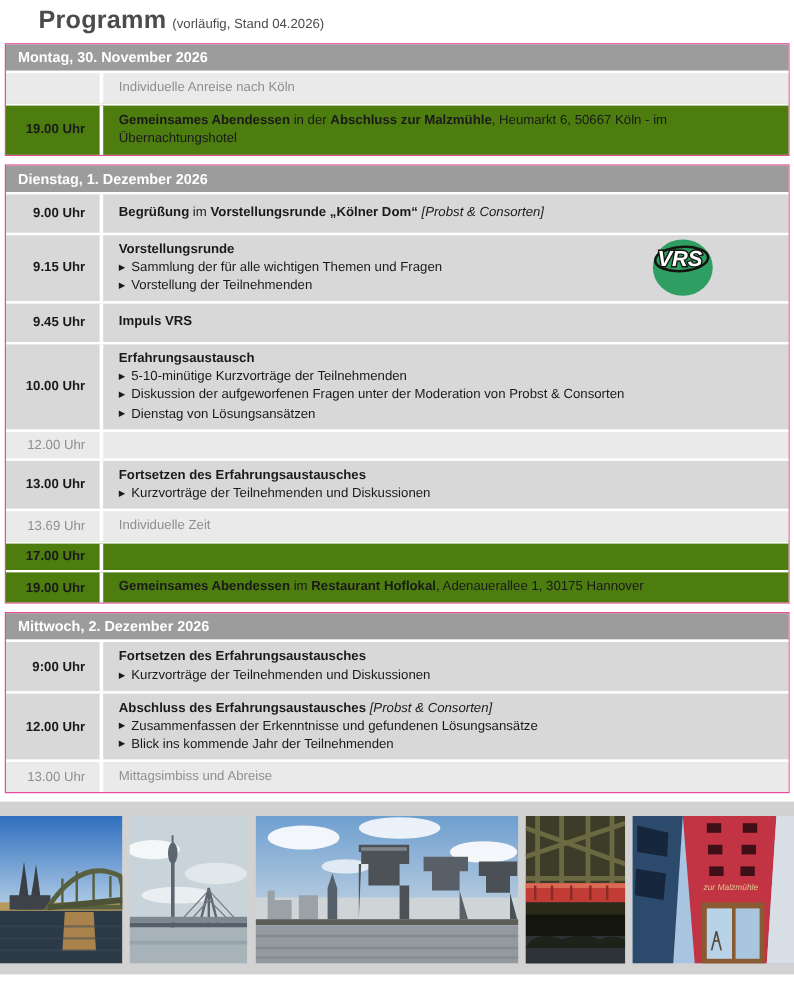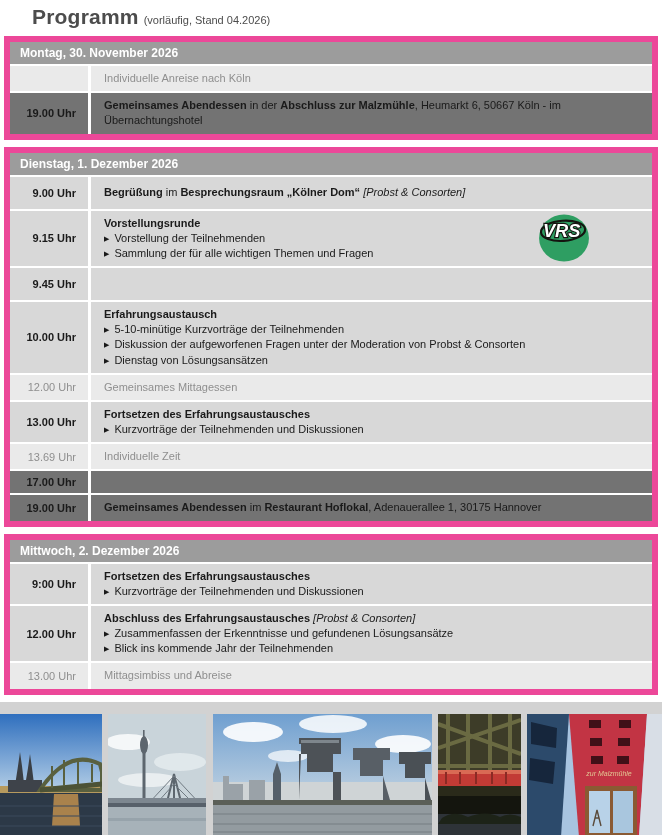--- a/index.html
+++ b/index.html
@@ -2,27 +2,27 @@
 <html><head>
 <meta charset="utf-8">
 <style>
   html,body{margin:0;padding:0}
   body{width:662px;height:835px;overflow:hidden;background:#fff;
        font-family:"Liberation Sans",sans-serif;color:#1a1a1a;}
   .doc-header{padding:5px 8px 7px 8px;margin-left:24px;}
   .doc-title{display:inline;font-size:21px;font-weight:bold;color:#4c4c4c;letter-spacing:.2px;}
   .doc-subtitle{font-size:11px;color:#4c4c4c;margin-left:5px;}
   .agenda{display:block;}
-  .agenda-section{margin:0 4px 7px 4px;border:6px solid #ec4899;background:#fff;}
+  .agenda-section{margin:0 4px 7px 4px;border:1px solid #ec4899;background:#fff;}
   .section-header{background:#9c9c9c;color:#fff;font-size:12px;font-weight:bold;
                   padding:4px 10px 4px 10px;line-height:14px;}
   .row{display:flex;align-items:center;border-top:2px solid #fff;}
   .row.gray{background:#d8d8d8;min-height:32px;}
   .row.light{background:#eaeaea;}
-  .row.white{background:#737373;}
+  .row.white{background:#4d7c0f;}
   .time{flex:0 0 66px;align-self:stretch;display:flex;align-items:center;justify-content:flex-end;
         padding:5px 12px 5px 0;font-size:11px;font-weight:bold;border-right:3px solid #fff;}
   .row.light .time{font-weight:normal;color:#8f8f8f;}
   .content{flex:1;padding:5px 6px 5px 13px;font-size:11px;line-height:1.38;}
   .row.light .content{color:#8f8f8f;}
   .b{font-weight:bold}
   .i{font-style:italic}
   .bullet{display:flex;align-items:baseline;}
   .arrow{font-size:7px;margin-right:5px;position:relative;top:-1px;}
   .logo-cell{display:flex;align-items:center;flex:0 0 auto;}
@@ -58,46 +58,49 @@
         <div class="content">
           <div class="line"><span class="b ">Gemeinsames Abendessen</span><span> in der </span><span class="b ">Abschluss zur Malzmühle</span><span>, Heumarkt 6, 50667 Köln - im Übernachtungshotel</span></div>
         </div>
       </div>
     </section>
     <section class="agenda-section">
       <div class="section-header">Dienstag, 1. Dezember 2026</div>
       <div class="row gray">
         <div class="time">9.00 Uhr</div>
         <div class="content">
-          <div class="line"><span class="b ">Begrüßung</span><span> im </span><span class="b ">Besprechungsraum „Kölner Dom“</span><span> </span><span class="i">[Probst &amp; Consorten]</span></div>
+          <div class="line"><span class="b ">Begrüßung</span><span> im </span><span class="b ">Vorstellungsrunde „Kölner Dom“</span><span> </span><span class="i">[Probst &amp; Consorten]</span></div>
         </div>
       </div>
       <div class="row gray">
         <div class="time">9.15 Uhr</div>
         <div class="content">
           <div class="line"><span class="b ">Vorstellungsrunde</span></div>
           <div class="bullet">
             <span class="arrow">▶</span>
+            <span>Sammlung der für alle wichtigen Themen und Fragen</span>
+          </div>
+          <div class="bullet">
+            <span class="arrow">▶</span>
             <span>Vorstellung der Teilnehmenden</span>
-          </div>
-          <div class="bullet">
-            <span class="arrow">▶</span>
-            <span>Sammlung der für alle wichtigen Themen und Fragen</span>
           </div>
         </div>
         <div class="logo-cell vrs-wrap">
           <svg width="52" height="48" viewBox="0 0 54 50">
             <ellipse cx="27" cy="25" rx="26" ry="24.5" fill="#2e9e62"></ellipse>
             <ellipse cx="26" cy="17.5" rx="23" ry="10.5" fill="none" stroke="#14140f" stroke-width="2.2" transform="rotate(-4 26 17.5)"></ellipse>
             <text x="5" y="24" font-size="19" font-style="italic" font-weight="bold" fill="#ffffff" stroke="#14140f" stroke-width="2.4" paint-order="stroke" font-family="Liberation Sans, sans-serif">VRS</text>
           </svg>
         </div>
       </div>
       <div class="row gray">
         <div class="time">9.45 Uhr</div>
+        <div class="content">
+          <div class="line"><span class="b ">Impuls VRS</span></div>
+        </div>
       </div>
       <div class="row gray">
         <div class="time">10.00 Uhr</div>
         <div class="content">
           <div class="line"><span class="b ">Erfahrungsaustausch</span></div>
           <div class="bullet">
             <span class="arrow">▶</span>
             <span>5-10-minütige Kurzvorträge der Teilnehmenden</span>
           </div>
           <div class="bullet">
@@ -105,23 +108,20 @@
             <span>Diskussion der aufgeworfenen Fragen unter der Moderation von Probst &amp; Consorten</span>
           </div>
           <div class="bullet">
             <span class="arrow">▶</span>
             <span>Dienstag von Lösungsansätzen</span>
           </div>
         </div>
       </div>
       <div class="row light">
         <div class="time">12.00 Uhr</div>
-        <div class="content">
-          <div class="line"><span>Gemeinsames Mittagessen</span></div>
-        </div>
       </div>
       <div class="row gray">
         <div class="time">13.00 Uhr</div>
         <div class="content">
           <div class="line"><span class="b ">Fortsetzen des Erfahrungsaustausches</span></div>
           <div class="bullet">
             <span class="arrow">▶</span>
             <span>Kurzvorträge der Teilnehmenden und Diskussionen</span>
           </div>
         </div>

